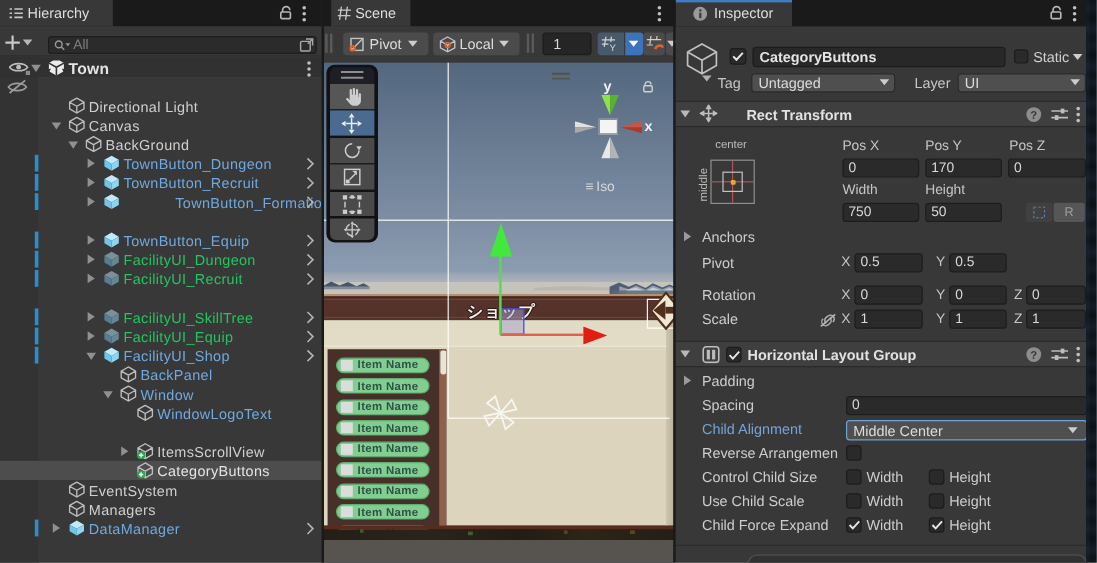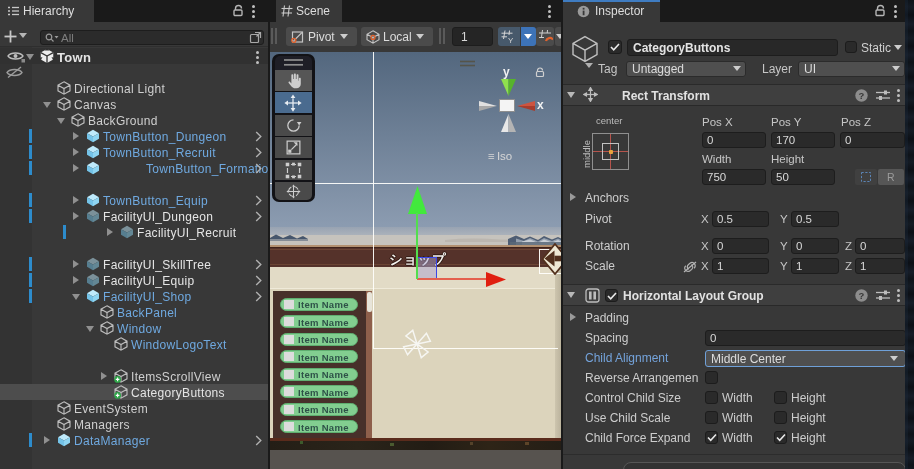--- a/index.html
+++ b/index.html
@@ -4,21 +4,21 @@
 #root{position:relative;width:914px;height:469px;background:#383838;font-family:"Liberation Sans",sans-serif;overflow:hidden;}
 .abs{position:absolute;}
 .tabbar{position:absolute;top:0;height:22px;background:#1a1a1a;}
 .tab{position:absolute;top:0;height:22px;background:#383838;}
 .tabtxt{position:absolute;top:4px;font-size:12px;color:#dedede;white-space:nowrap;}
 .kebab{position:absolute;width:3px;}
 .kebab i{display:block;width:3px;height:3px;border-radius:50%;background:#c0c0c0;margin-bottom:2px;}
 .row{position:absolute;left:0;width:268px;height:16px;}
 .rt{position:absolute;top:1.5px;font-size:12px;color:#cfcfcf;white-space:nowrap;letter-spacing:0.3px;}
 .blue{color:#6FA9E0;}
-.dim{color:#e5e5e5;}
+.dim{color:#22c55e;}
 .wht{color:#E4E4E4;}
 .aR{position:absolute;top:4px;width:0;height:0;border-left:6px solid #909090;border-top:4.5px solid transparent;border-bottom:4.5px solid transparent;}
 .aD{position:absolute;top:6px;width:0;height:0;border-top:6px solid #909090;border-left:4.5px solid transparent;border-right:4.5px solid transparent;}
 .bbar{position:absolute;left:29px;width:2.5px;height:14px;background:#2D8CCC;}
 .fld{position:absolute;background:#2a2a2a;border:1px solid #1d1d1d;border-radius:3px;box-sizing:border-box;}
 .fldtx{position:absolute;font-size:11.5px;color:#d8d8d8;}
 .lbl{position:absolute;font-size:11.5px;color:#c6c6c6;white-space:nowrap;}
 .drop{position:absolute;background:#4f4f4f;border:1px solid #2b2b2b;border-radius:3px;box-sizing:border-box;}
 .caret{position:absolute;width:0;height:0;border-left:4.5px solid transparent;border-right:4.5px solid transparent;border-top:5px solid #cdcdcd;}
 .cb{position:absolute;width:13px;height:13px;background:#2a2a2a;border:1px solid #1c1c1c;border-radius:3px;box-sizing:border-box;}
@@ -177,21 +177,21 @@
 <svg class="abs" style="left:86px;top:1px;opacity:0.5" width="14" height="14" viewBox="0 0 14 14">
         <polygon points="7,0.8 13,4.2 7,7.6 1,4.2" fill="#BEEAFB"></polygon>
         <polygon points="1,4.2 7,7.6 7,13.2 1,9.8" fill="#74C3E8"></polygon>
         <polygon points="13,4.2 7,7.6 7,13.2 13,9.8" fill="#8ED5F2"></polygon>
       </svg>
 <div class="rt dim" style="left:103px;">FacilityUI_Dungeon</div>
 <svg class="abs" style="left:255px;top:3px" width="7" height="11">
         <path d="M1.2 1 L5.8 5.5 L1.2 10" fill="none" stroke="#b0b0b0" stroke-width="1.4"></path>
       </svg>
 </div>
-<div class="row" style="top:224px;margin-left:34px;">
+<div class="row" style="top:224px;">
 <div class="bbar" style="top:1px"></div>
 <div class="aR" style="left:73px"></div>
 <svg class="abs" style="left:86px;top:1px;opacity:0.5" width="14" height="14" viewBox="0 0 14 14">
         <polygon points="7,0.8 13,4.2 7,7.6 1,4.2" fill="#BEEAFB"></polygon>
         <polygon points="1,4.2 7,7.6 7,13.2 1,9.8" fill="#74C3E8"></polygon>
         <polygon points="13,4.2 7,7.6 7,13.2 13,9.8" fill="#8ED5F2"></polygon>
       </svg>
 <div class="rt dim" style="left:103px;">FacilityUI_Recruit</div>
 <svg class="abs" style="left:255px;top:3px" width="7" height="11">
         <path d="M1.2 1 L5.8 5.5 L1.2 10" fill="none" stroke="#b0b0b0" stroke-width="1.4"></path>

